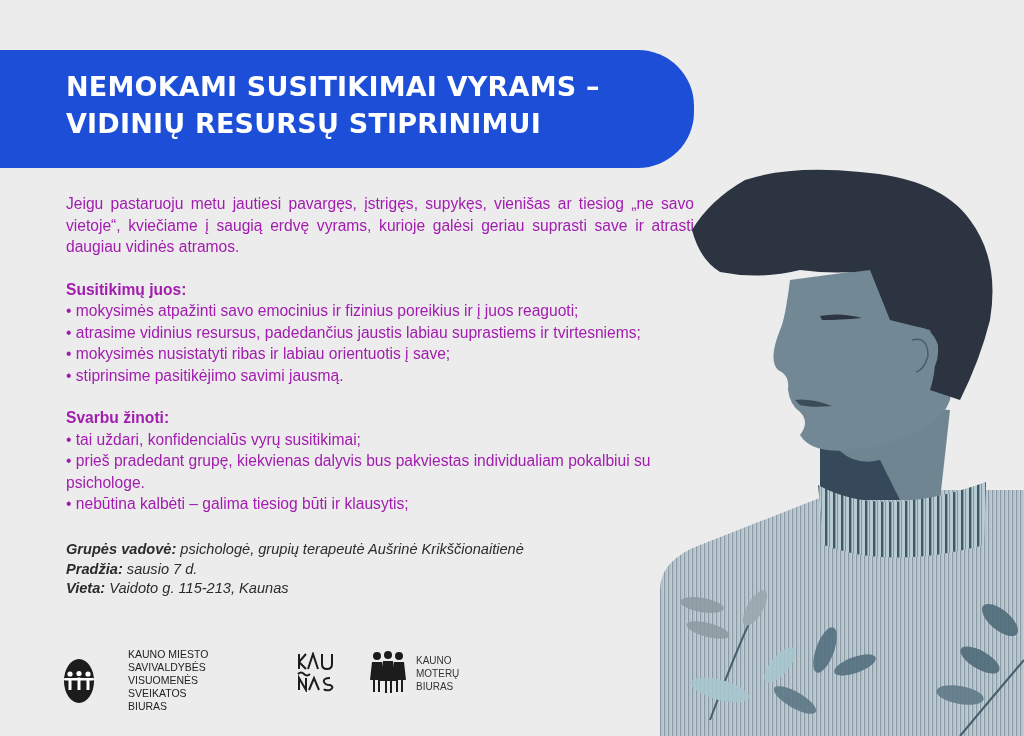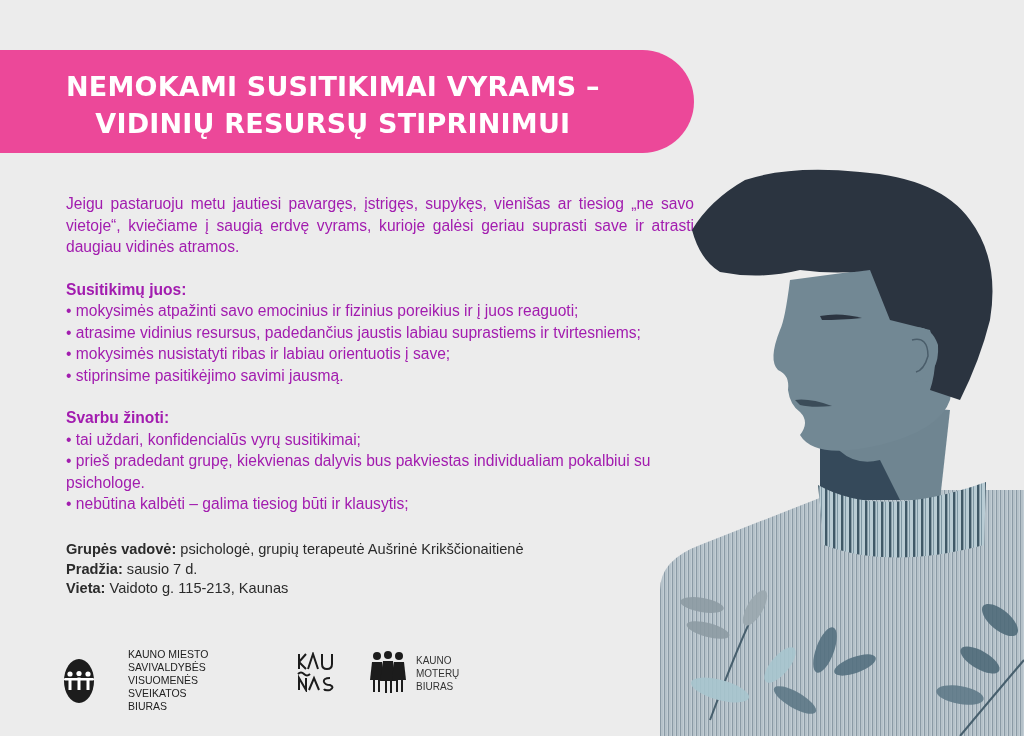--- a/index.html
+++ b/index.html
@@ -2,39 +2,39 @@
 <html><head>
 <meta charset="utf-8">
 <style>
   html, body { margin:0; padding:0; }
   body {
     width:1024px; height:736px; overflow:hidden;
     background:#ececec; position:relative;
     font-family:"Liberation Sans", sans-serif; color:#2b2b2b;
   }
   .banner {
-    position:absolute; left:0; top:50px; width:694px; height:103px;
-    background:#ec4899; border-radius:0 56px 56px 0;text-align:center;
+    position:absolute; left:0; top:50px; width:694px; height:118px;
+    background:#1d4ed8; border-radius:0 56px 56px 0;
   }
   .banner h1 {
     margin:0; position:absolute; left:66px; top:18px;
     font-family:"DejaVu Sans", sans-serif; font-weight:bold;
     font-size:27px; line-height:37px; color:#ffffff; letter-spacing:0.2px;
   }
   .banner h1 span { display:block; }
   .content {
     position:absolute; left:66px; top:193px; width:628px;
     font-size:15.6px; line-height:21.5px; color:#a21caf;
   }
   .intro { text-align:justify; margin:0 0 21px 0; }
   .section { margin:0 0 21px 0; }
   .section-title { font-weight:bold; display:block; }
   .bullet { display:block; }
   .details { position:absolute; left:66px; top:540px; font-size:14.6px; line-height:19.6px; }
-  .details .row { display:block; }
+  .details .row { display:block;font-style:italic; }
   .details b { font-weight:bold; }
   .logos { position:absolute; left:64px; top:648px; height:48px; }
   .logo1 { position:absolute; left:0; top:0; display:flex; align-items:center;gap:24px; }
   .logo1 .circle { width:44px; height:44px; border-radius:50%; background:#1c1c1c; display:flex; align-items:center; justify-content:center; }
   .logo1 .txt { margin-left:10px; font-size:10.5px; line-height:13px; color:#222; }
   .logo-kaunas { position:absolute; left:232px; top:4px; }
   .logo3 { position:absolute; left:304px; top:2px; display:flex; align-items:flex-start; }
   .logo3 .txt { margin-left:8px; font-size:10px; line-height:13px; color:#333; margin-top:4px; }
   .figure { position:absolute; left:640px; top:160px; width:384px; height:576px; }
 </style>

